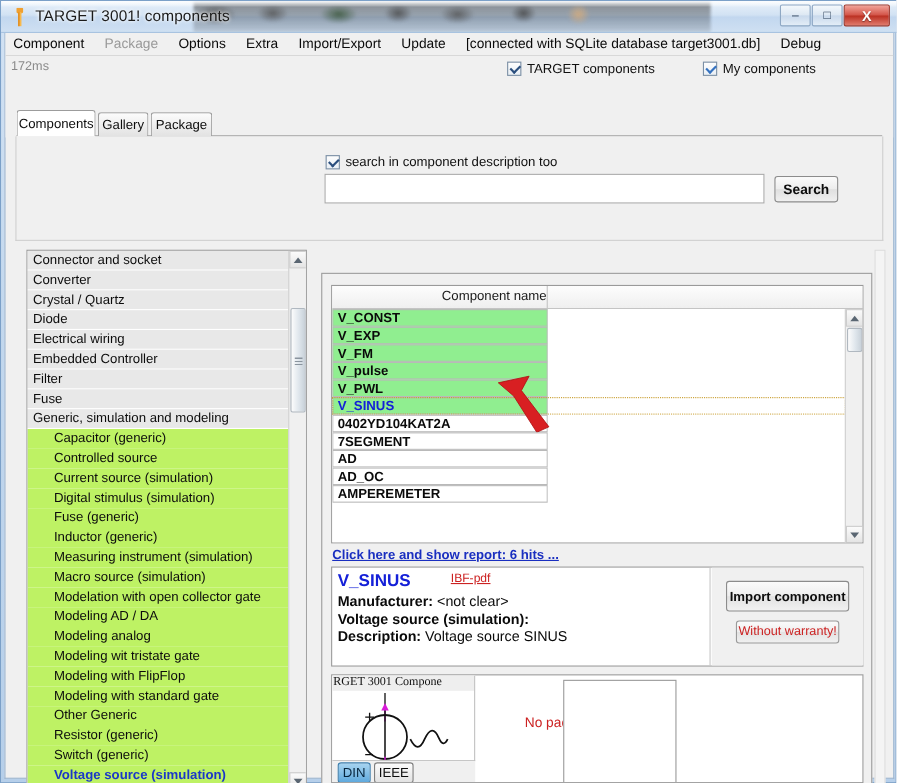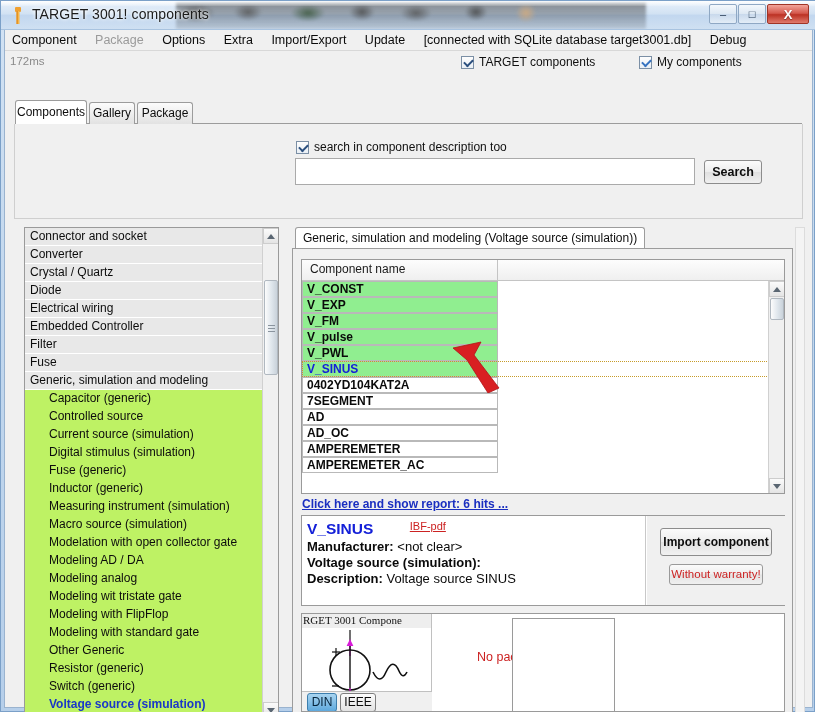--- a/index.html
+++ b/index.html
@@ -273,20 +273,21 @@
   
   #clist-frame {
     position: absolute; left: 8px; top: 10px; width: 484px; height: 235px;
     background: #ffffff; border: 1px solid #9a9a9a;
     overflow: hidden;
   }
   #clist-header {
     position: absolute; left: 0; top: 0; width: 484px; height: 21px;
     background: linear-gradient(to bottom, #fdfdfd, #efefef);
     border-bottom: 1px solid #c4c4c4;
+    text-align: right;
   }
   #clist-header .hcell {
     position: absolute; top: 0; height: 20px;
     font-size: 12px; color: #1a1a1a; line-height: 19px;
     padding-left: 8px;
     border-right: 1px solid #c4c4c4;
   }
   #hcell-name { left: 0; width: 196px; }
   #hcell-blank { left: 196px; width: 287px; border-right: none; }
   #clist-rows {
@@ -544,24 +545,20 @@
           <span class="grip"></span>
         </div>
         <div class="sbarrow" style="top:474px;">
           <span class="tri down"></span>
         </div>
       </div>
 
     </div>
 
     <div id="right-panel">
-      <div id="rp-tabs">
-        <div id="rp-tab1">Generic, simulation and modeling (Voltage source (simulation))</div>
-        <div id="rp-tab2"></div>
-      </div>
 
       <div id="rp-body">
 
         <div id="clist-frame">
           <div id="clist-header">
             <div class="hcell" id="hcell-name">Component name</div>
             <div class="hcell" id="hcell-blank"></div>
           </div>
           <div id="clist-rows">
               <div class="crow hit">
@@ -599,24 +596,20 @@
               <div class="crow">
                 <div class="cname">AD</div>
                 <div class="crest"></div>
               </div>
               <div class="crow">
                 <div class="cname">AD_OC</div>
                 <div class="crest"></div>
               </div>
               <div class="crow">
                 <div class="cname">AMPEREMETER</div>
-                <div class="crest"></div>
-              </div>
-              <div class="crow">
-                <div class="cname">AMPEREMETER_AC</div>
                 <div class="crest"></div>
               </div>
             </div>
           <div id="clist-vscroll">
             <div class="sbarrow" style="top:0;">
               <span class="tri up"></span>
             </div>
             <div class="sbthumb" style="top:17px; height:22px;"></div>
             <div class="sbarrow" style="top:197px;">
               <span class="tri down"></span>

